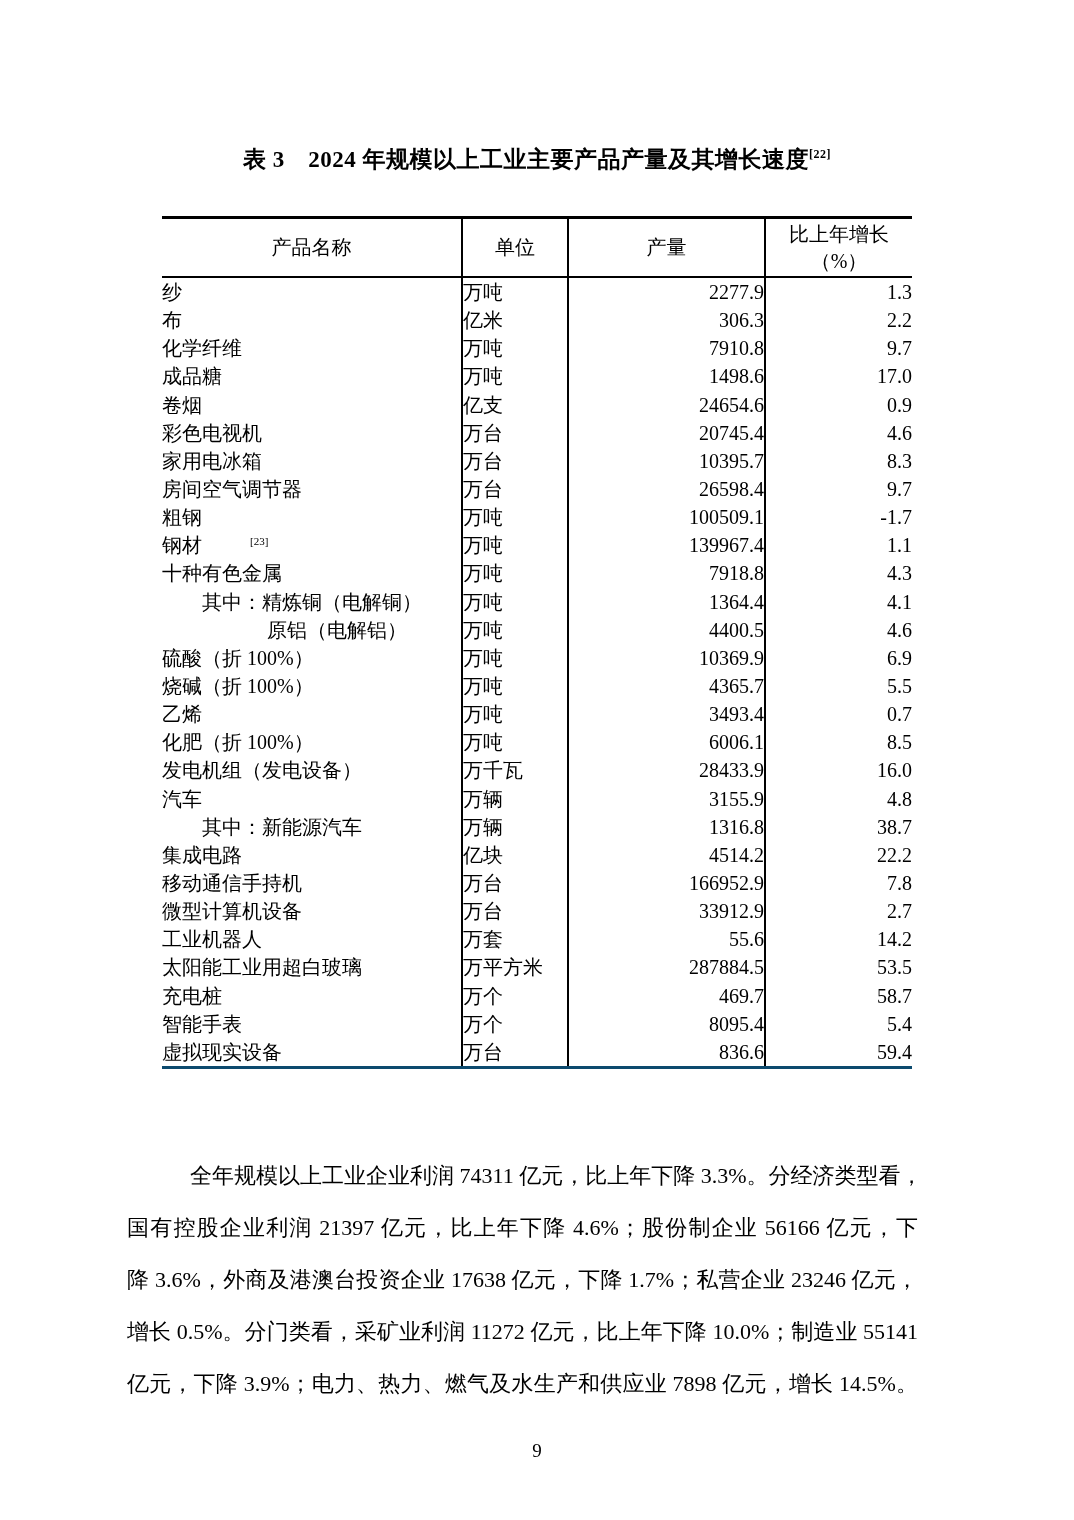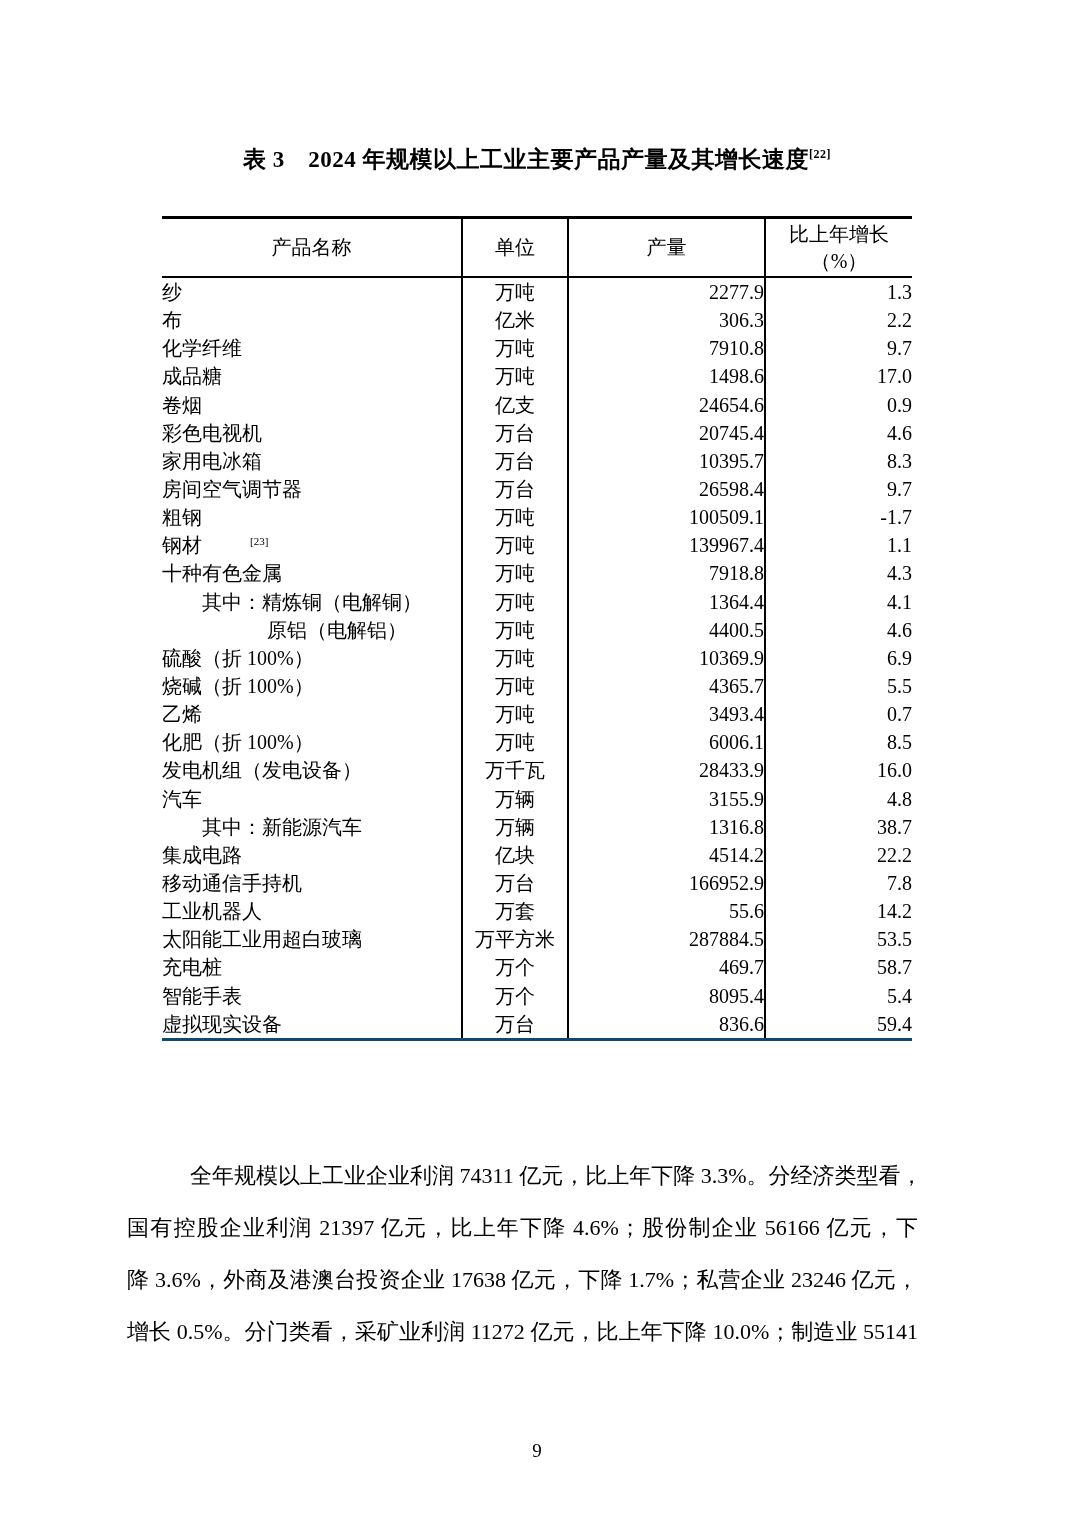--- a/index.html
+++ b/index.html
@@ -51,21 +51,21 @@
   }
   .main-table .vline { border-right: 2px solid #000; }
   .main-table tbody td {
     height: 28.15px;
     padding: 0;
     line-height: 28px;
     white-space: nowrap;
     overflow: hidden;
   }
   td.name-cell  { text-align: left;  padding-left: 6px; }
-  td.unit-cell  { text-align: center; }
+  td.unit-cell  { }
   td.out-cell   { text-align: right; padding-right: 31px; }
   td.gro-cell   { text-align: right; padding-right: 27px; margin-top: 44px; }
   .rowsup { font-size: 11px; vertical-align: super; line-height: 0; margin-left: 48px; }
   .body-para {
     position: absolute;
     left: 127px; top: 1150px;
     width: 791px;
     font-size: 22px;
   }
   .body-para .pline {
@@ -260,20 +260,26 @@
           <td class="gro-cell"><span>22.2</span></td>
         </tr>
 
         <tr>
           <td class="name-cell vline"><span>移动通信手持机</span><sup class="rowsup"></sup></td>
           <td class="unit-cell vline"><span>万台</span></td>
           <td class="out-cell vline"><span>166952.9</span></td>
           <td class="gro-cell"><span>7.8</span></td>
         </tr>
 
+        <tr>
+          <td class="name-cell vline"><span>微型计算机设备</span><sup class="rowsup"></sup></td>
+          <td class="unit-cell vline"><span>万台</span></td>
+          <td class="out-cell vline"><span>33912.9</span></td>
+          <td class="gro-cell"><span>2.7</span></td>
+        </tr>
 
         <tr>
           <td class="name-cell vline"><span>工业机器人</span><sup class="rowsup"></sup></td>
           <td class="unit-cell vline"><span>万套</span></td>
           <td class="out-cell vline"><span>55.6</span></td>
           <td class="gro-cell"><span>14.2</span></td>
         </tr>
 
         <tr>
           <td class="name-cell vline"><span>太阳能工业用超白玻璃</span><sup class="rowsup"></sup></td>
@@ -309,18 +315,19 @@
   <div class="body-para">
 
       <div class="pline">全年规模以上工业企业利润 74311 亿元，比上年下降 3.3%。分经济类型看，</div>
 
       <div class="pline">国有控股企业利润 21397 亿元，比上年下降 4.6%；股份制企业 56166 亿元，下</div>
 
       <div class="pline">降 3.6%，外商及港澳台投资企业 17638 亿元，下降 1.7%；私营企业 23246 亿元，</div>
 
       <div class="pline">增长 0.5%。分门类看，采矿业利润 11272 亿元，比上年下降 10.0%；制造业 55141</div>
 
+      <div class="pline">亿元，下降 3.9%；电力、热力、燃气及水生产和供应业 7898 亿元，增长 14.5%。</div>
 
   </div>
 
   <div class="page-number">9</div>
 
 </div>
 
 </body></html>

